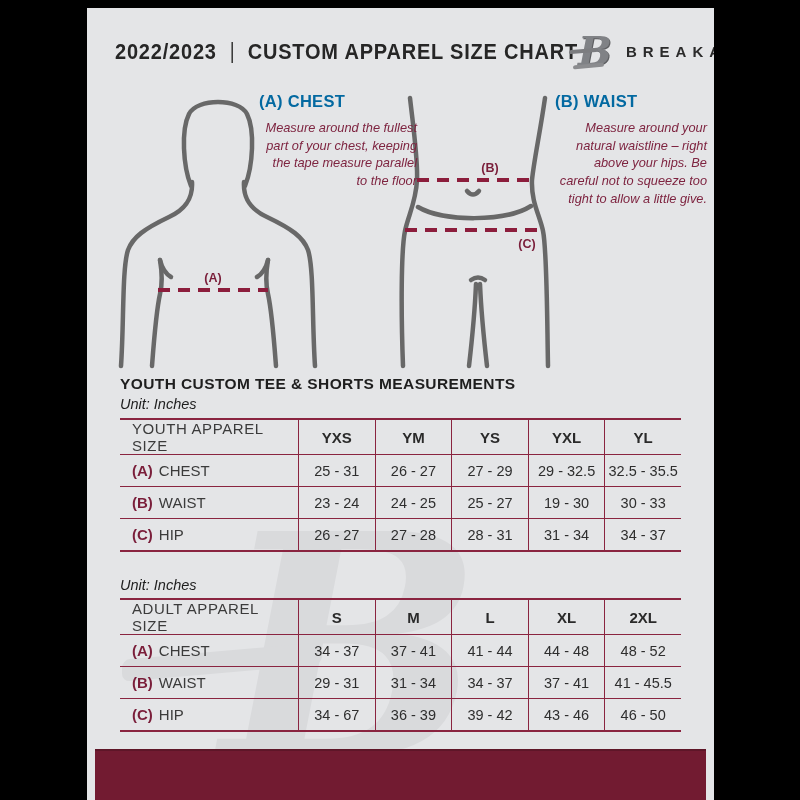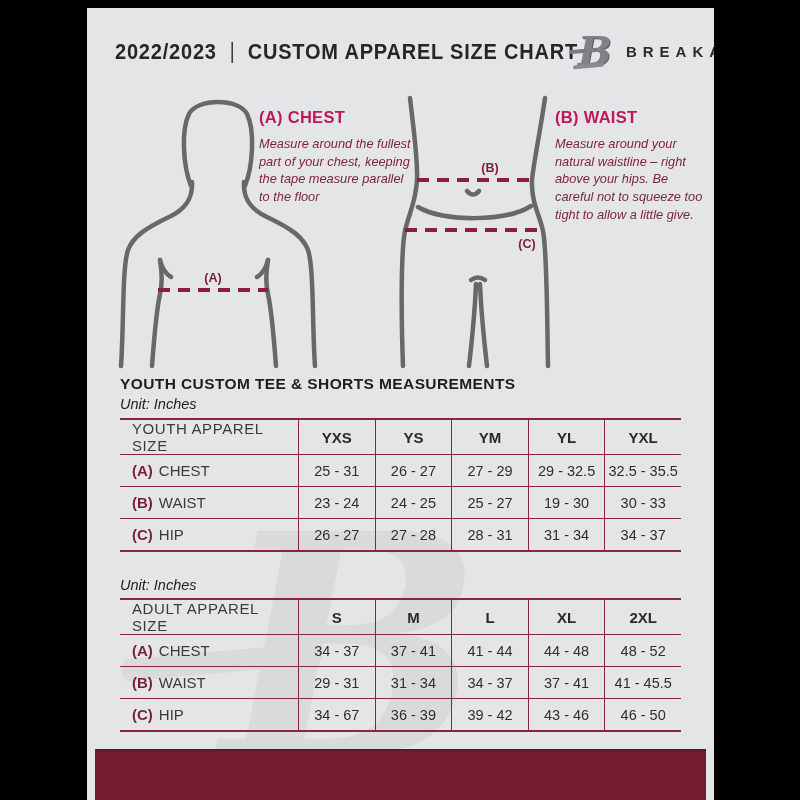--- a/index.html
+++ b/index.html
@@ -32,25 +32,25 @@
   }
   .logo .bar-mid  { position:absolute; left:-9px; top:20px;   width:29px; height:3.5px; background:#7c7d80; transform:skewY(-5deg); border-radius:2px; }
   .logo .bar-bot  { position:absolute; left:-5px; bottom:6px; width:31px; height:3.5px; background:#8b8c8f; transform:skewY(-5deg); border-radius:2px; }
   .brand {
     font-size:15px; font-weight:700; color:#2b2b2b; letter-spacing:6px; white-space:nowrap;
   }
 
   
   .inst { position:absolute; z-index:2; }
   .inst h3 {
-    margin:16px 0 8px 0; font-size:16.5px; font-weight:800; color:#be185d; letter-spacing:0.3px;
+    margin:0 0 8px 0; font-size:16.5px; font-weight:800; color:#0369a1; letter-spacing:0.3px;
   }
   .inst p {
     margin:0; font-size:12.8px; font-style:italic; font-weight:500; color:#7e2440;
-    line-height:1.38; white-space:pre-line;
+    line-height:1.38; white-space:pre-line;text-align:right;
   }
   .inst-chest { left:172px; top:84px;  width:158px; }
   .inst-waist { left:468px; top:84px;  width:152px; }
   .inst-hips  { left:468px; top:224px; width:168px; }
 
   
   .figures { position:absolute; left:0; top:80px; width:627px; height:285px; z-index:1; }
   .figures path.body-line { fill:none; stroke:#686868; stroke-width:4.5; stroke-linecap:round; }
   .figures line.measure { stroke:#8c1d3c; stroke-width:4; stroke-dasharray:12 8; }
   .figures text.measure-label {
@@ -166,24 +166,24 @@
     <span class="b-glyph">B</span>
     <span class="bar-mid"></span>
     <span class="bar-bot"></span>
   </div>
 
   <div class="tbl-title youth-title">YOUTH CUSTOM TEE &amp; SHORTS MEASUREMENTS</div>
   <div class="tbl-unit youth-unit">Unit: Inches</div>
   <div class="size-table youth-table">
     <div class="hdr lbl">YOUTH APPAREL SIZE</div>
     <div class="hdr vline">YXS</div>
+    <div class="hdr vline">YM</div>
     <div class="hdr vline">YS</div>
-    <div class="hdr vline">YM</div>
+    <div class="hdr vline">YXL</div>
     <div class="hdr vline">YL</div>
-    <div class="hdr vline">YXL</div>
 
     <div class="lbl">
       <span class="key">(A)</span>
       <span>CHEST</span>
     </div>
     <div class="vline">25 - 31</div>
     <div class="vline">26 - 27</div>
     <div class="vline">27 - 29</div>
     <div class="vline">29 - 32.5</div>
     <div class="vline">32.5 - 35.5</div>

